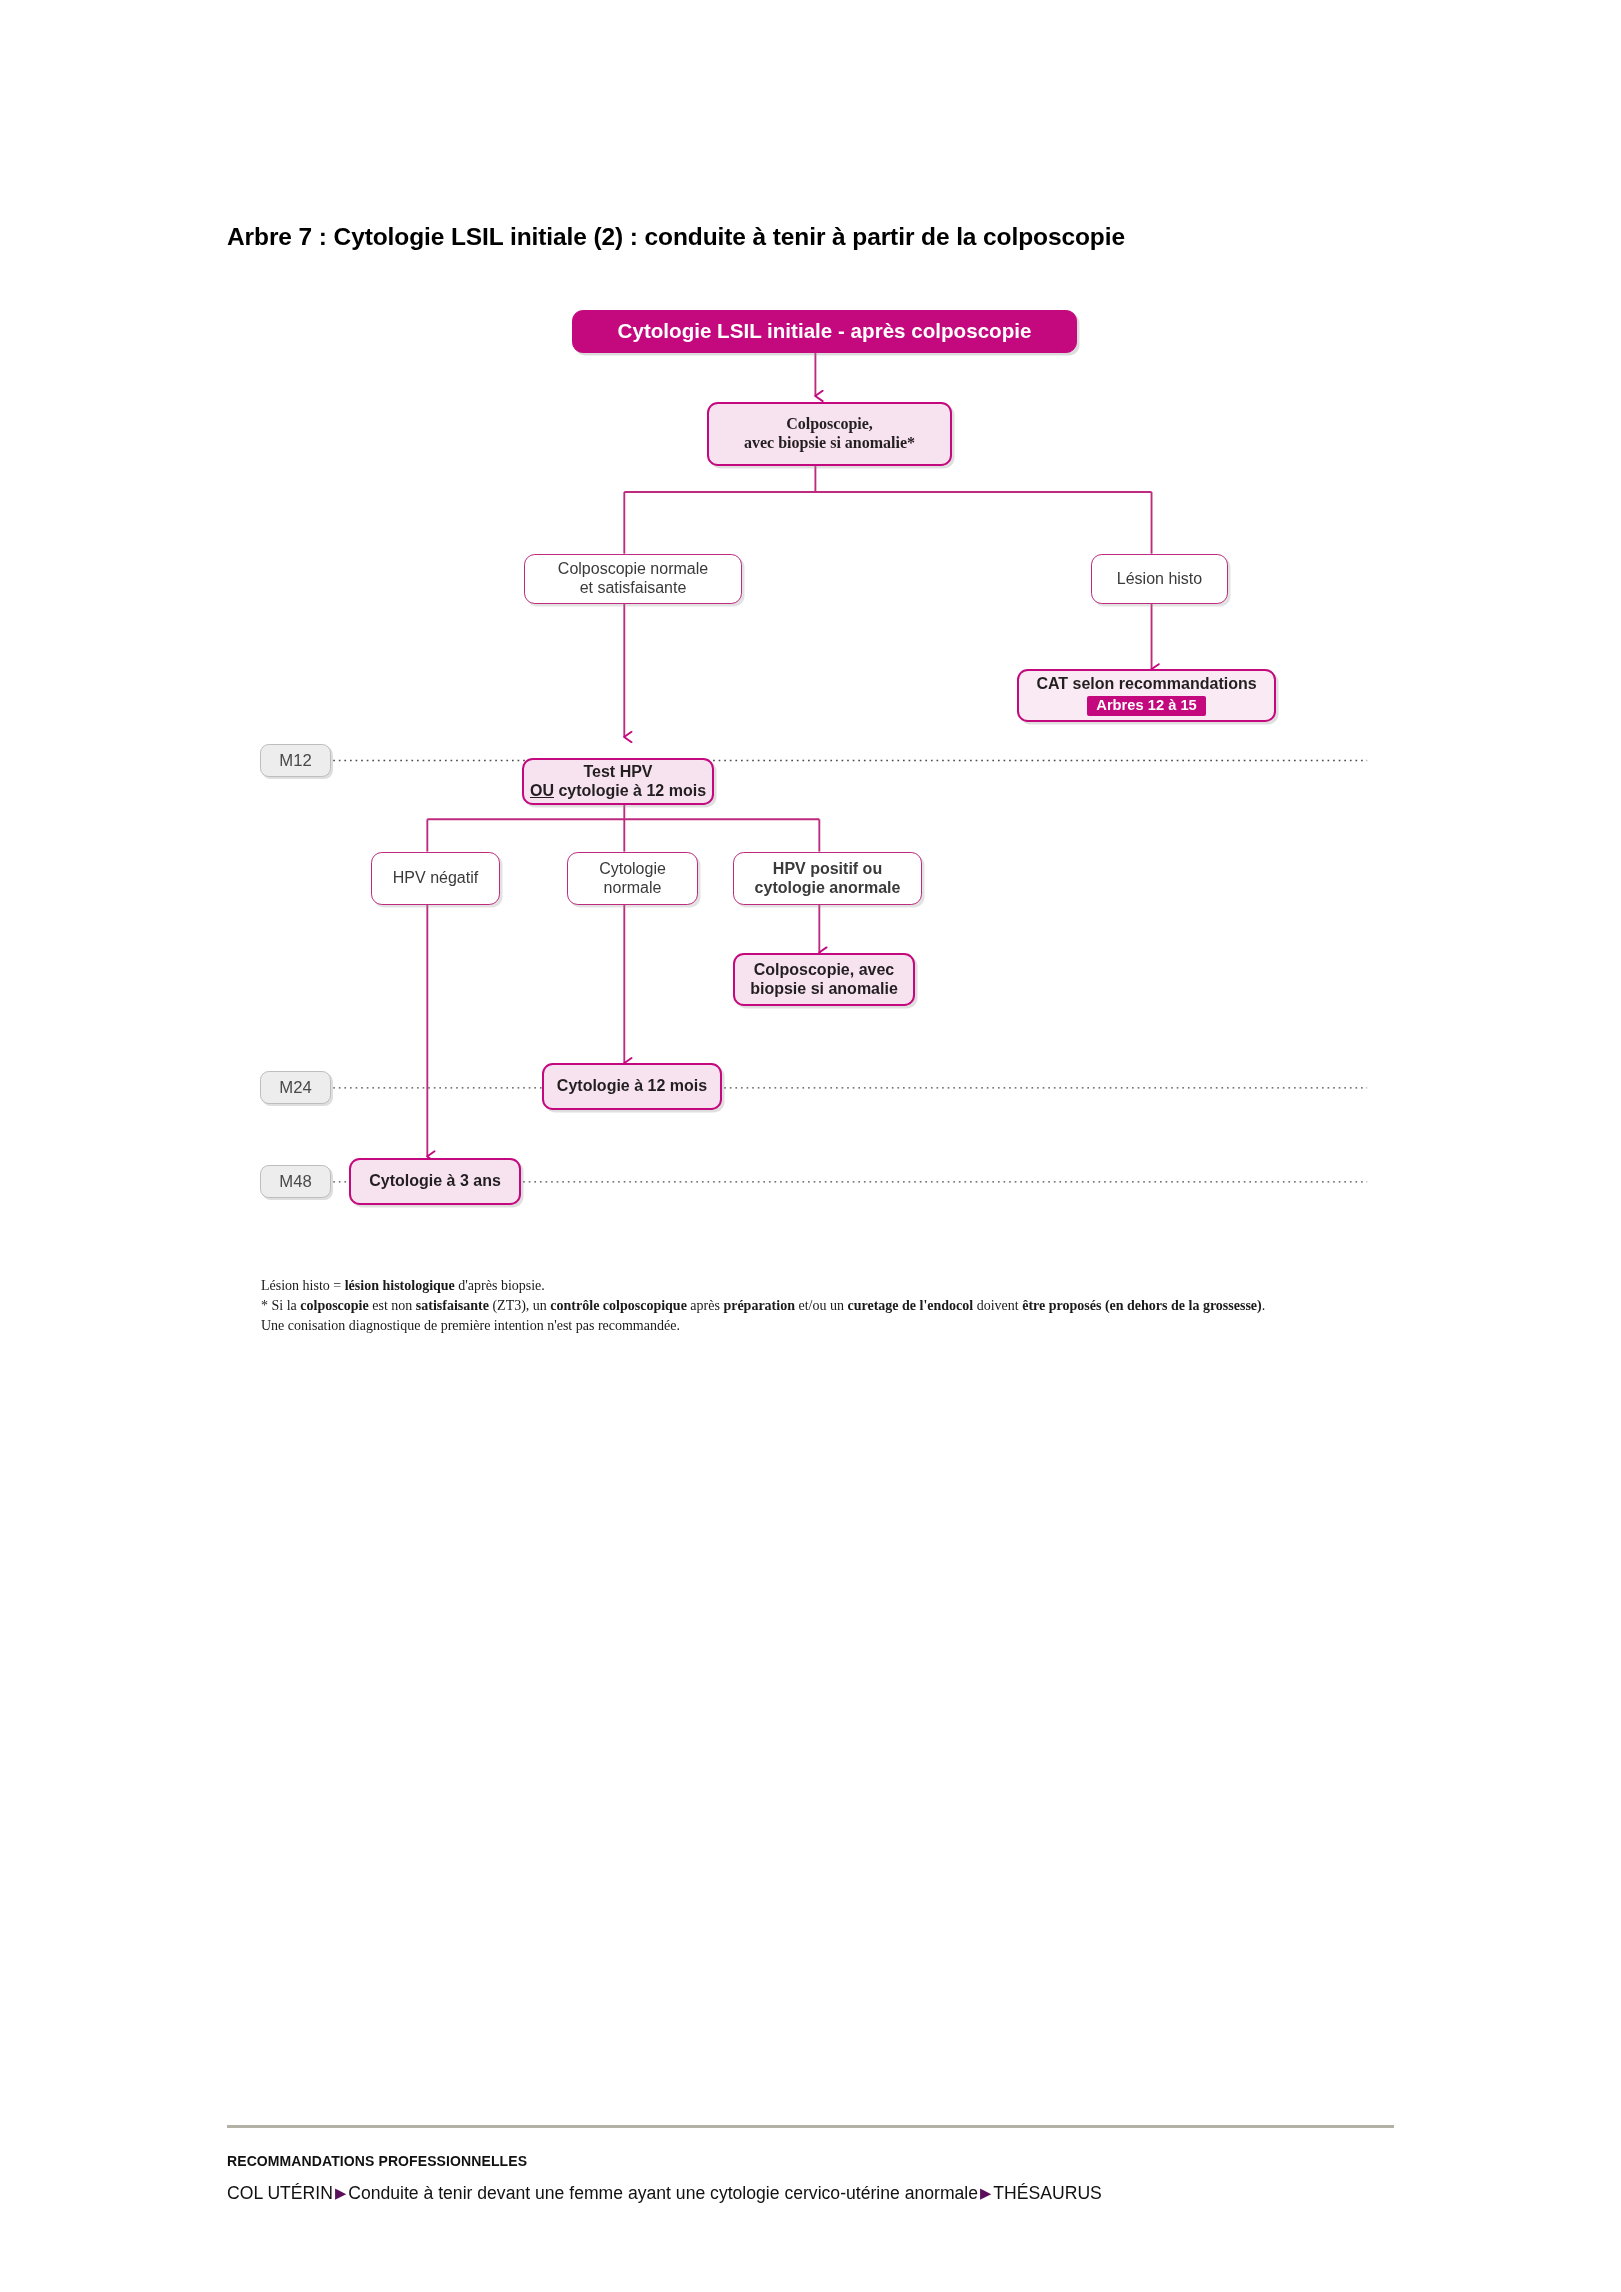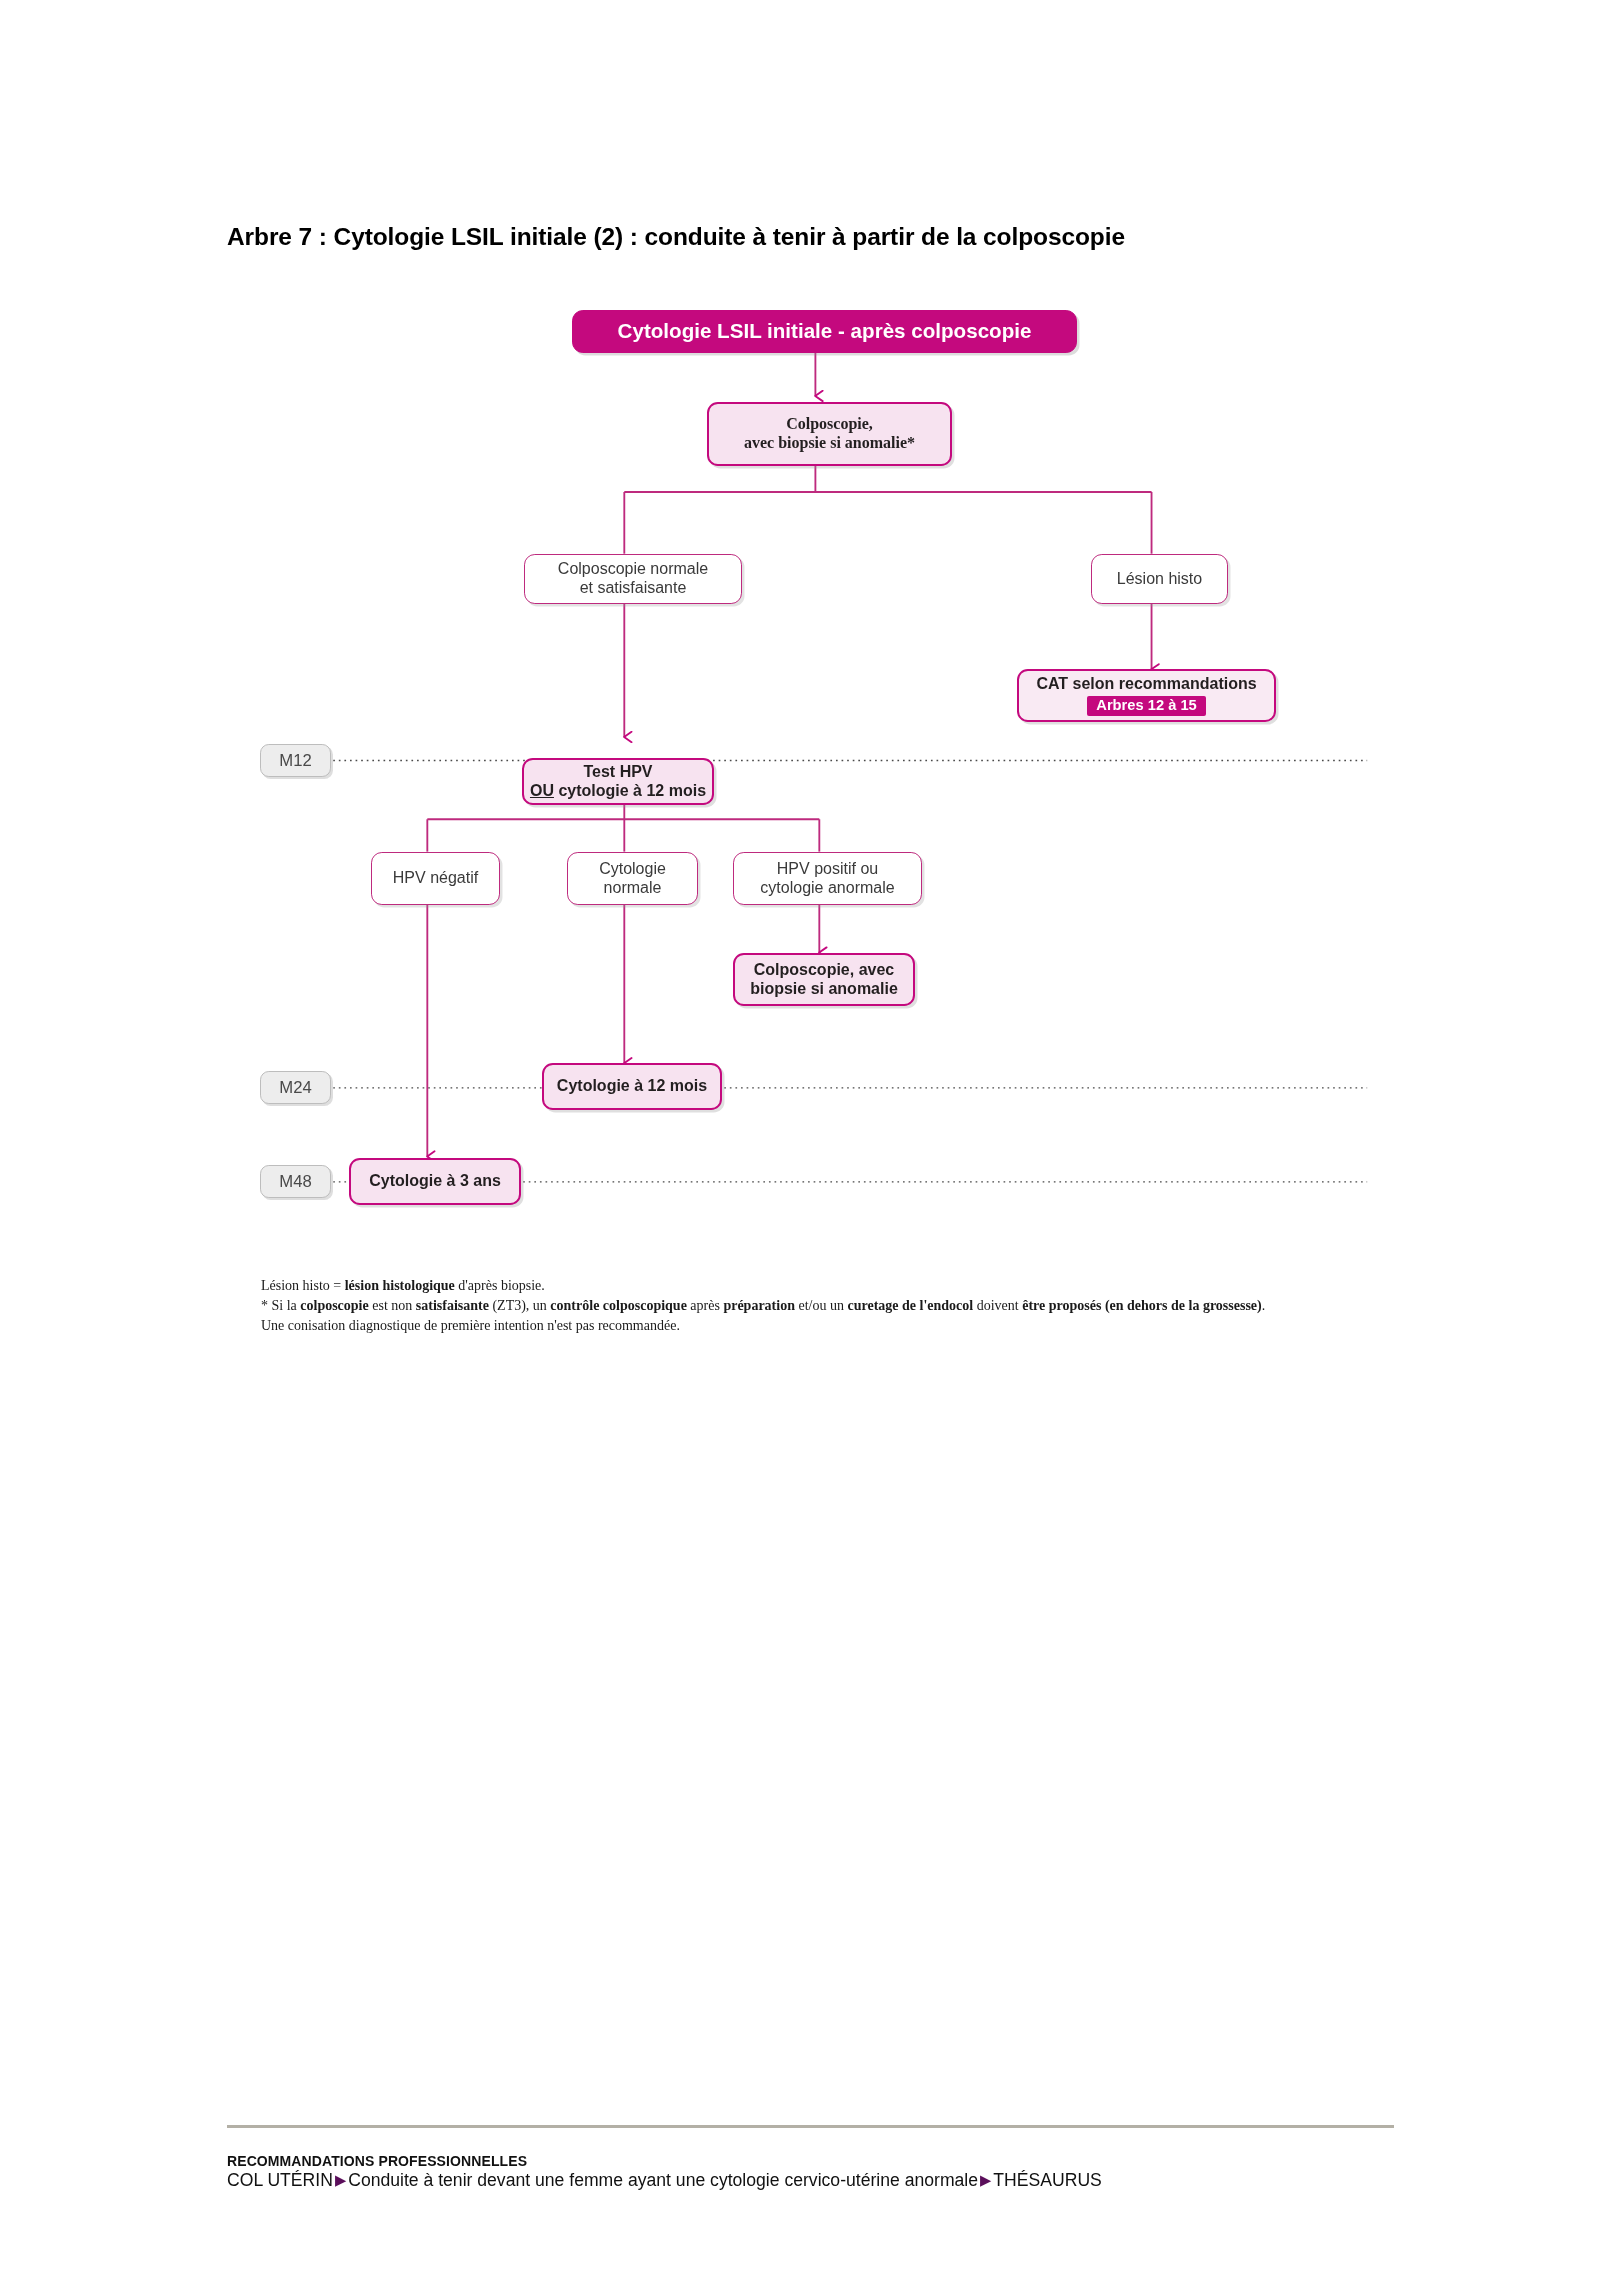--- a/index.html
+++ b/index.html
@@ -166,21 +166,21 @@
   #footer-kicker {
     font-size: 14px;
     font-weight: bold;
     letter-spacing: 0.1px;
     color: #111111;
     margin-top: 13.7px;
   }
   #footer-breadcrumb {
     font-size: 17.6px;
     color: #111111;
-    margin-top: 1px;
+    margin-top: 14px;
     white-space: nowrap;
   }
   .tri {
     color: #5B0F5B;
     font-size: 14.7px;
     vertical-align: 1px;
     padding: 0 2px;
   }
   #footer-pageno {
     margin-top: 10.8px;
@@ -283,21 +283,21 @@
       </span>
     </div>
 
     <div class="node white" style="left:559px; top:852px; width:131px; height:53px;">
       <span class="lines">
         <span class="l">Cytologie</span>
         <span class="l">normale</span>
       </span>
     </div>
 
-    <div class="node white" style="left:725px; top:852px; width:189px; height:53px;">
+    <div class="node white" style="left:725px; top:852px; width:189px; height:53px;font-weight:bold;">
       <span class="lines">
         <span class="l">HPV positif ou</span>
         <span class="l">cytologie anormale</span>
       </span>
     </div>
 
     <div class="node pink" style="left:725px; top:953px; width:182px; height:53px;">
       <span class="lines">
         <span class="l">Colposcopie, avec</span>
         <span class="l">biopsie si anomalie</span>

